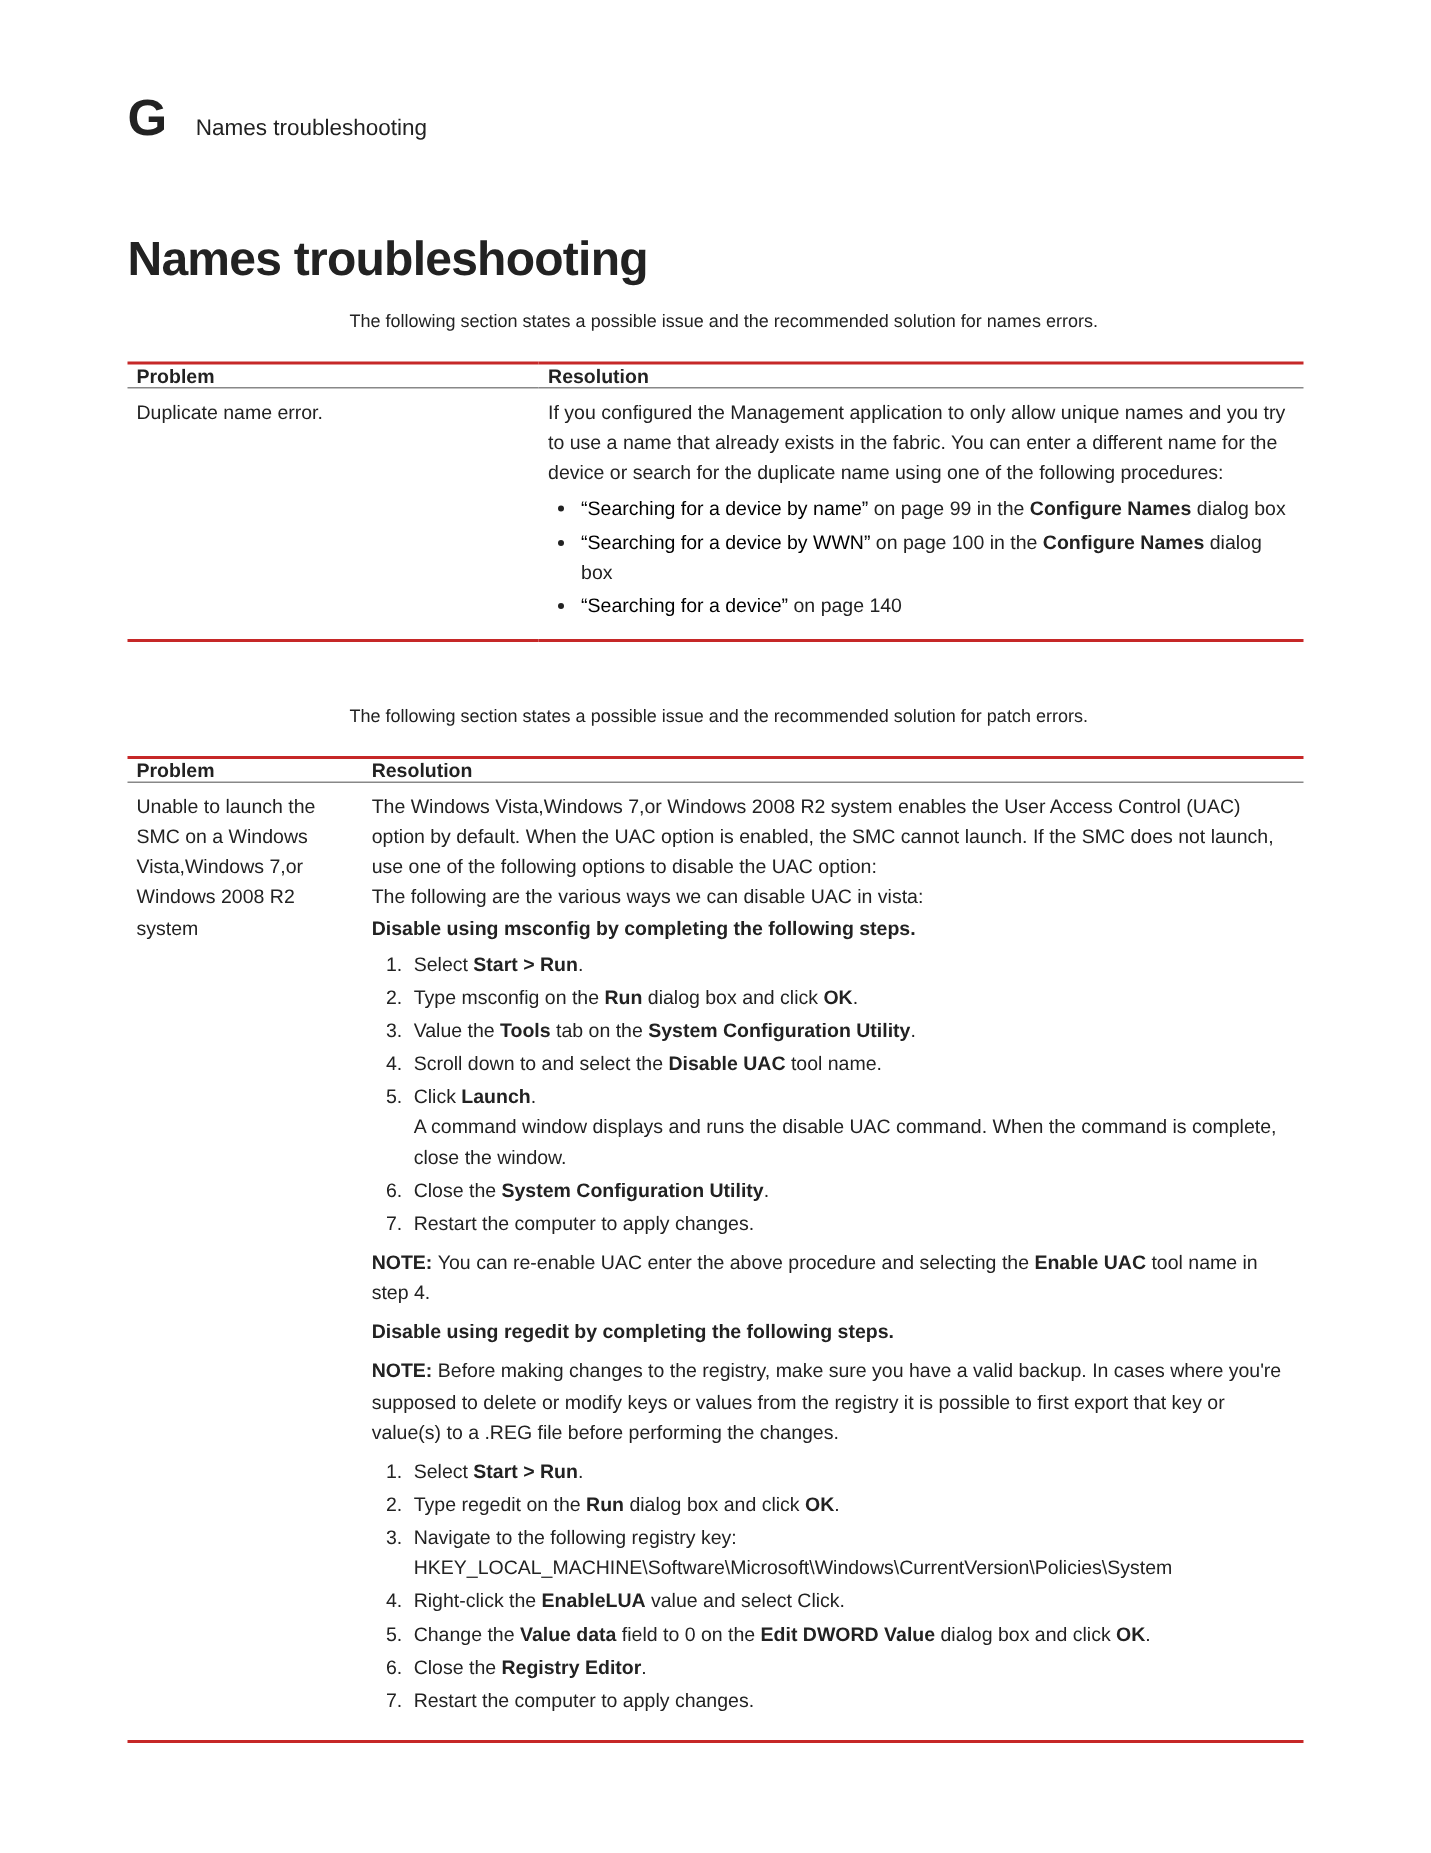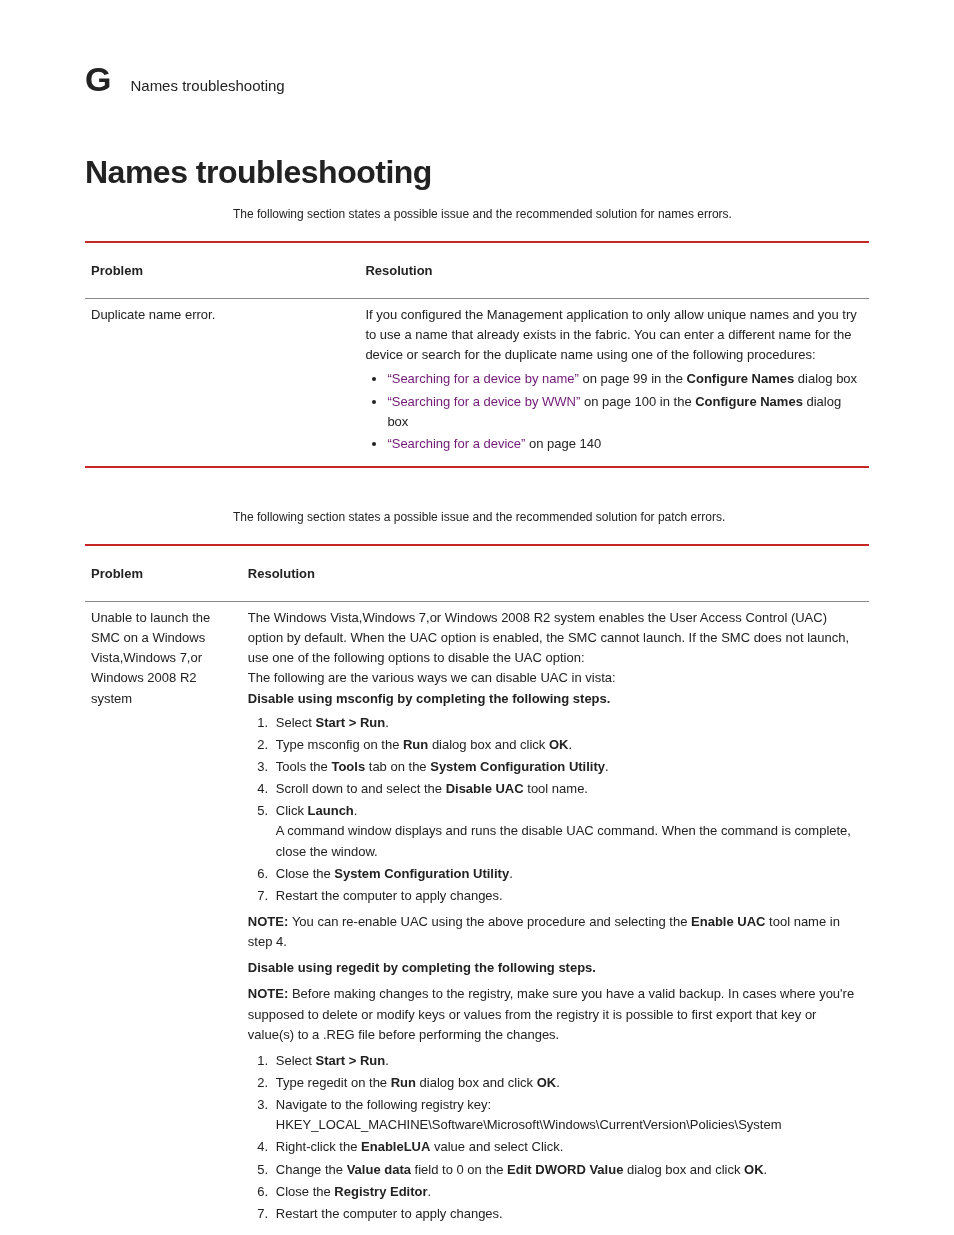--- a/index.html
+++ b/index.html
@@ -45,28 +45,28 @@
     width: 100%;
     border-collapse: collapse;
     font-size: 13px;
     margin-bottom: 40px;
   }
   table.ts thead th {
     text-align: left;
     font-family: "Arial Narrow", Arial, sans-serif;
     font-weight: 700;
     font-size: 13px;
-    padding: 20px 6px;
+    padding: 0 6px;
   }
   table.ts td { vertical-align: top; padding: 6px 6px 10px 6px; line-height: 1.55; }
   table.ts .col-problem { width: 26%; }
   table#names-table .col-problem { width: 35%; }
   table.ts thead tr { border-top: 2px solid #c62828; border-bottom: 1px solid #888; }
   table.ts tbody { border-bottom: 2px solid #c62828; }
-  a.link { color: #701a75; text-decoration: none; }
+  a.link { color: #000000; text-decoration: none; }
   .bold { font-weight: 700; }
   ul.bullets { margin: 4px 0 0 0; padding-left: 22px; }
   ul.bullets li { margin-bottom: 2px; }
   ol.steps { margin: 4px 0 6px 0; padding-left: 24px; }
   ol.steps li { padding-left: 4px; margin-bottom: 2px; }
   .sub { margin-left: 0; }
   .note-row { margin: 6px 0; }
   .note-label { font-weight: 700; text-align: center; }
   .first-line-gap { display: inline; }
   #patch-table .col-problem { width: 20%; }
@@ -124,30 +124,30 @@
     <tbody>
       <tr>
         <td>Unable to launch the SMC on a Windows Vista,Windows 7,or Windows 2008 R2 system</td>
         <td>
           <div>The Windows Vista,Windows 7,or Windows 2008 R2 system enables the User Access Control (UAC) option by default. When the UAC option is enabled, the SMC cannot launch. If the SMC does not launch, use one of the following options to disable the UAC option:</div>
           <div>The following are the various ways we can disable UAC in vista:</div>
           <div class="bold">Disable using msconfig by completing the following steps.</div>
           <ol class="steps">
             <li><span>Select </span><span class="bold">Start &gt; Run</span><span>.</span></li>
             <li><span>Type msconfig on the </span><span class="bold">Run</span><span> dialog box and click </span><span class="bold">OK</span><span>.</span></li>
-            <li><span>Tools the </span><span class="bold">Tools</span><span> tab on the </span><span class="bold">System Configuration Utility</span><span>.</span></li>
+            <li><span>Value the </span><span class="bold">Tools</span><span> tab on the </span><span class="bold">System Configuration Utility</span><span>.</span></li>
             <li><span>Scroll down to and select the </span><span class="bold">Disable UAC</span><span> tool name.</span></li>
             <li><span>Click </span><span class="bold">Launch</span><span>.</span>
               <div class="sub">A command window displays and runs the disable UAC command. When the command is complete, close the window.</div>
             </li>
             <li><span>Close the </span><span class="bold">System Configuration Utility</span><span>.</span></li>
             <li>Restart the computer to apply changes.</li>
           </ol>
           <div class="note-row">
-            <span class="note-label">NOTE:</span>&nbsp;<span>You can re-enable UAC using the above procedure and selecting the </span><span class="bold">Enable UAC</span><span> tool name in step 4.</span>
+            <span class="note-label">NOTE:</span>&nbsp;<span>You can re-enable UAC enter the above procedure and selecting the </span><span class="bold">Enable UAC</span><span> tool name in step 4.</span>
           </div>
           <div class="bold">Disable using regedit by completing the following steps.</div>
           <div class="note-row">
             <span class="note-label">NOTE:</span>&nbsp;<span class="first-line-gap" style="display:inline;">Before making changes to the registry, make sure you have a valid backup. In cases where you're supposed to delete or modify keys or values from the registry it is possible to first export that key or value(s) to a .REG file before performing the changes.</span>
           </div>
           <ol class="steps">
             <li><span>Select </span><span class="bold">Start &gt; Run</span><span>.</span></li>
             <li><span>Type regedit on the </span><span class="bold">Run</span><span> dialog box and click </span><span class="bold">OK</span><span>.</span></li>
             <li><span>Navigate to the following registry key:</span><br><span>HKEY_LOCAL_MACHINE\Software\Microsoft\Windows\CurrentVersion\Policies\System</span></li>
             <li><span>Right-click the </span><span class="bold">EnableLUA</span><span> value and select Click.</span></li>

